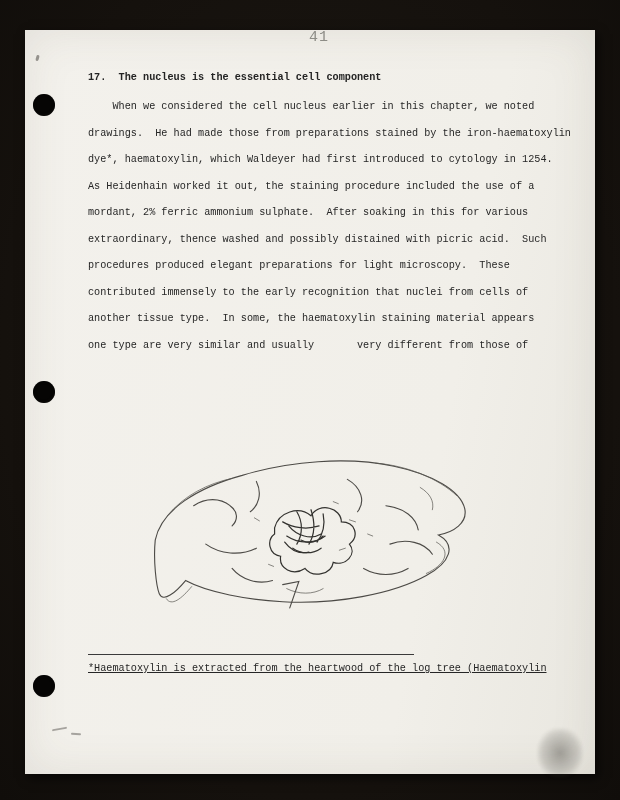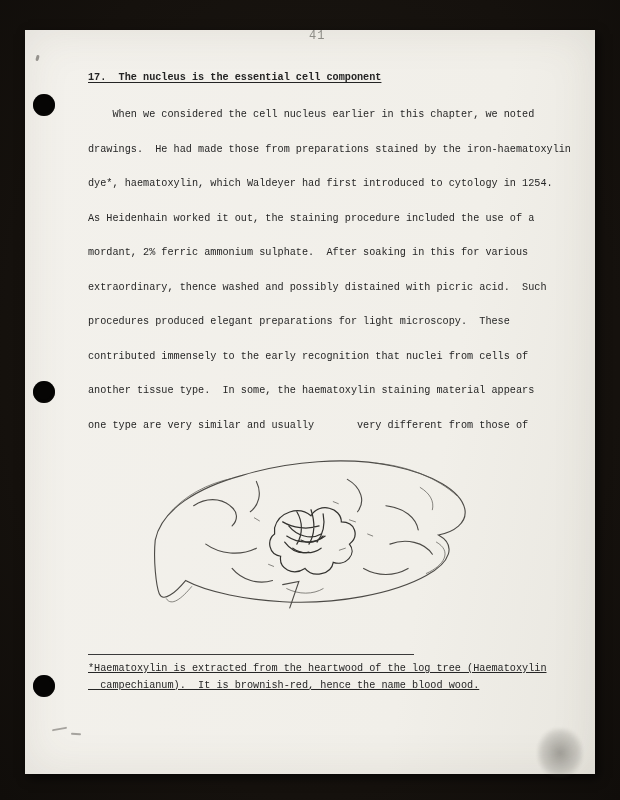--- a/index.html
+++ b/index.html
@@ -14,33 +14,33 @@
     background: radial-gradient(ellipse at 50% 45%, #1c1813 0%, #15110d 70%, #100d0a 100%);
     overflow: hidden;
   }
   .page {
     position: absolute; left: 25px; top: 30px; width: 570px; height: 744px;
     background: linear-gradient(100deg, #f3f1ec 0%, #f1efe9 70%, #e9e7e0 100%);
     box-shadow: inset 0 0 45px rgba(90,80,60,0.10), 3px 4px 10px rgba(0,0,0,0.65);
   }
   .page-number {
     position: absolute; left: 284px; top: -1px;
-    font-size: 12px; color: #8d8c86; letter-spacing: 1px;
+    font-size: 15px; color: #8d8c86; letter-spacing: 1px;
   }
   .heading {
     position: absolute; left: 63px; top: 42px;
     font-size: 10.2px; font-weight: bold; color: #242424;
-    text-decoration: underline; text-underline-offset: 2px;
+    text-underline-offset: 2px;
     white-space: pre;
   }
   .body-text {
     position: absolute; left: 63px; top: 64px;
     font-size: 10.2px; color: #262626;
   }
-  .body-text .line { white-space: pre; line-height: 26.5px; height: 26.5px; margin-top: 8px; }
+  .body-text .line { white-space: pre; line-height: 26.5px; height: 26.5px; }
   .figure {
     position: absolute; left: 110px; top: 416px; width: 352px; height: 174px;
   }
   .footnote-rule {
     position: absolute; left: 63px; top: 624px; width: 326px; height: 0;
     border-top: 1.2px solid #3a3a3a;
   }
   .footnote {
     position: absolute; left: 63px; top: 631px;
     font-size: 10.2px; color: #262626; text-decoration: underline;
@@ -120,21 +120,20 @@
       <path class="sketch-dark" d="M 146 74 c 10 6 24 8 36 4 M 150 88 c 12 8 28 8 38 0 M 156 100 c 8 6 20 6 28 0 M 160 64 c 6 10 6 22 0 32 M 174 62 c 4 12 4 24 -2 34 M 186 66 c 2 10 0 20 -6 28"></path>
       <path class="sketch-dark" d="M 152 78 c 8 10 22 14 32 8 M 164 92 c 8 4 16 2 22 -4 M 148 94 c 6 8 14 12 24 10"></path>
 
       <path class="sketch-stroke" d="M 146 136 l 16 -3 l -9 26"></path>
     </svg>
 
     <div class="footnote-rule"></div>
 
     <div class="footnote">
       <div class="line">*Haematoxylin is extracted from the heartwood of the log tree (Haematoxylin</div>
-      <div class="line">  campechianum).  It is brownish-red, hence the name blood wood.</div>
     </div>
 
     <div class="hole hole-1"></div>
     <div class="hole hole-2"></div>
     <div class="hole hole-3"></div>
 
     <div class="corner-mark"></div>
     <div class="pencil-mark pm1"></div>
     <div class="pencil-mark pm2"></div>
     <div class="smudge"></div>

